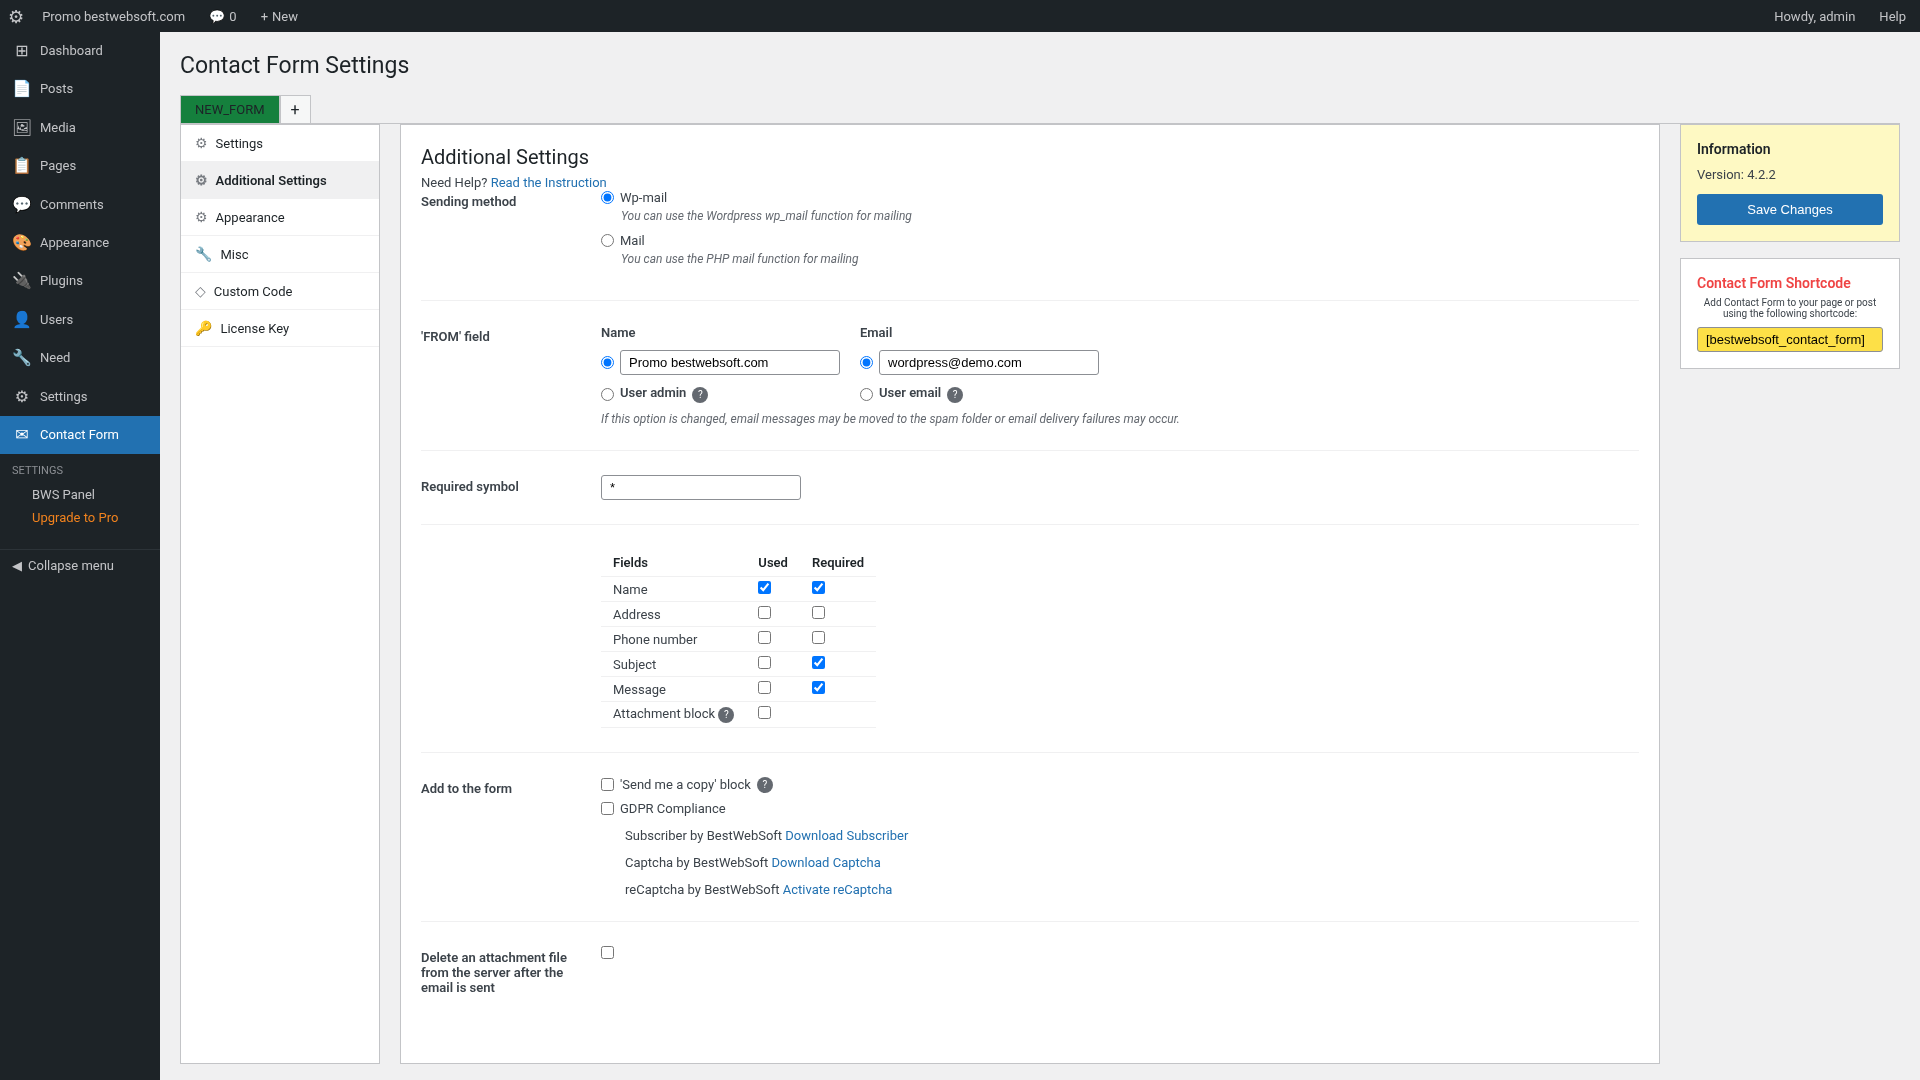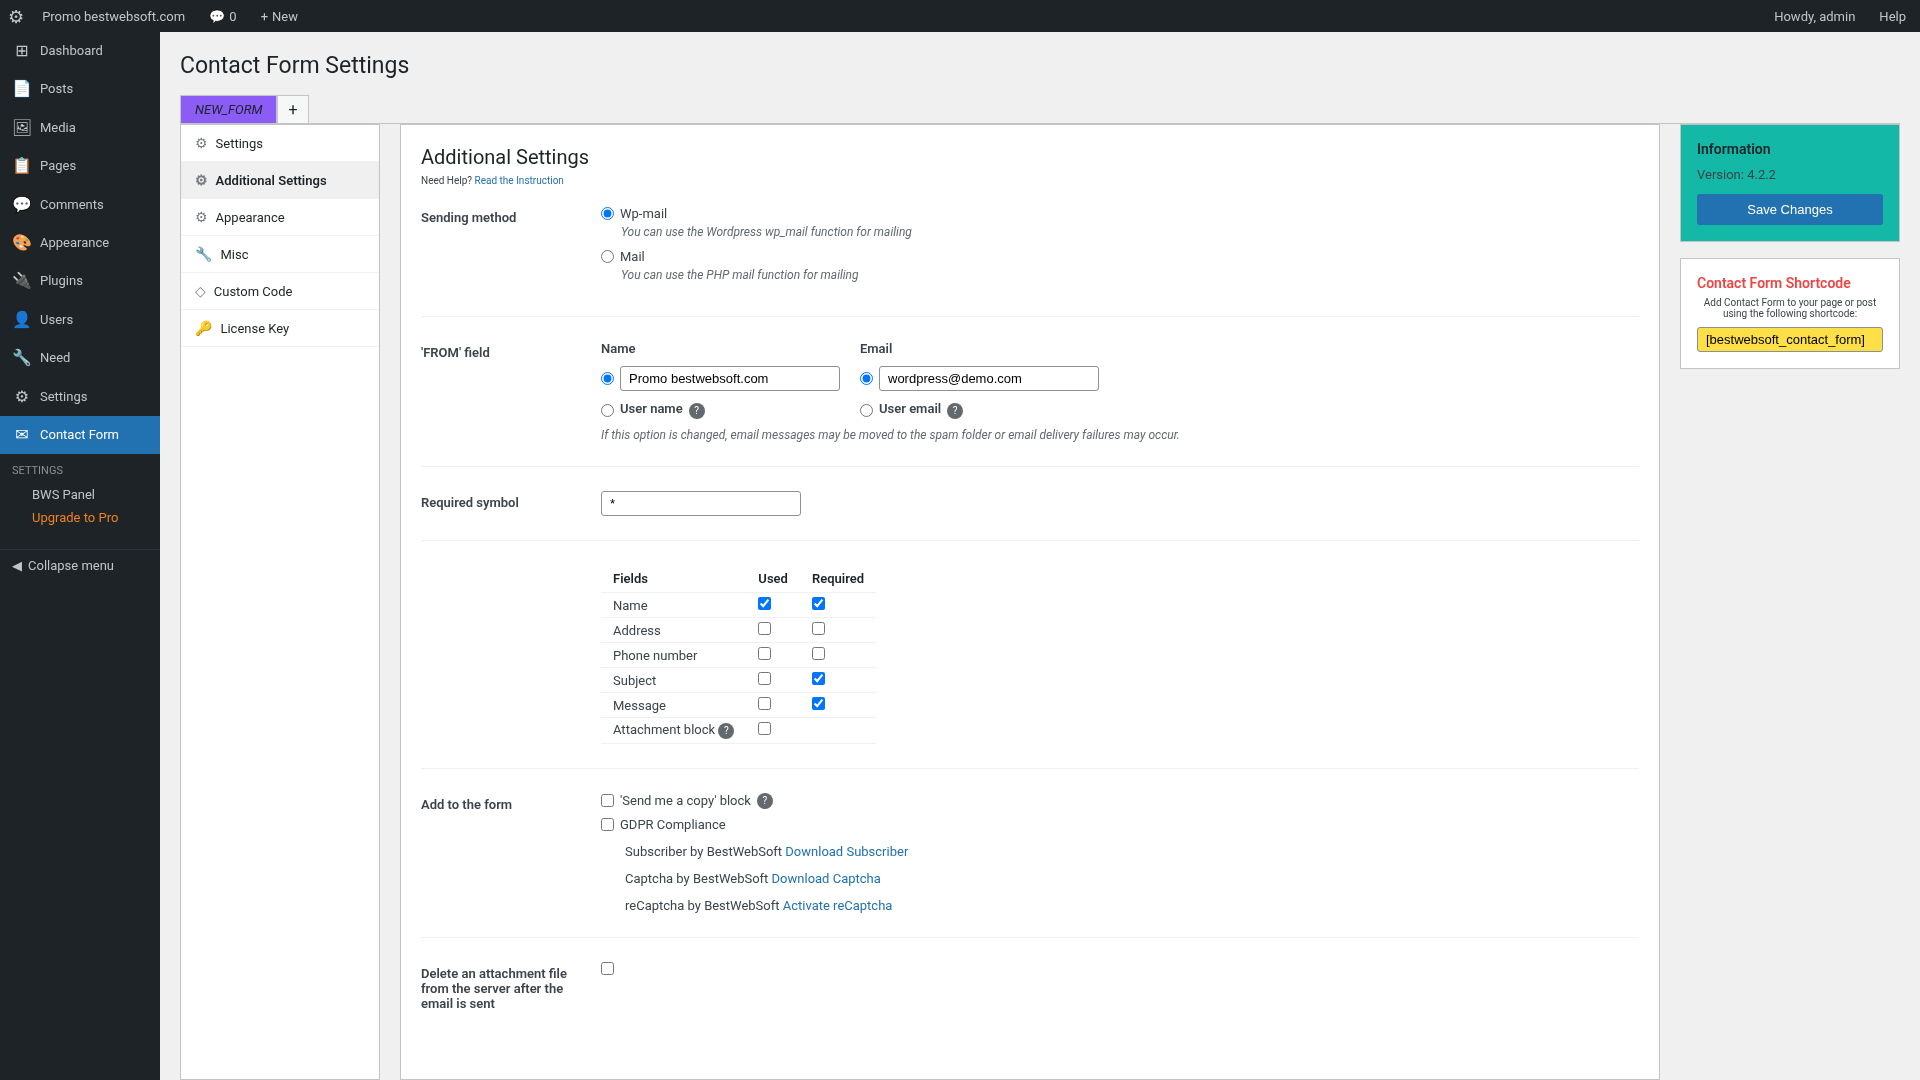--- a/index.html
+++ b/index.html
@@ -51,36 +51,36 @@
     .sidebar-sub.upgrade { color: #f0821e; }
 
     
     .main-content { flex: 1; padding: 20px; }
 
     .page-title { font-size: 23px; font-weight: 400; color: #1d2327; margin-bottom: 16px; }
 
     
     .tabs { display: flex; align-items: center; gap: 0; margin-bottom: 0; border-bottom: 1px solid #c3c4c7; }
     .tab { padding: 6px 14px; background: #dcdcde; border: 1px solid #c3c4c7; border-bottom: none; cursor: pointer; font-size: 13px; color: #1d2327; }
-    .tab.active { background: #8b5cf6; font-style: italic; }
+    .tab.active { background: #15803d; }
     .tab-add { padding: 4px 10px; background: #f6f7f7; border: 1px solid #c3c4c7; border-bottom: none; cursor: pointer; color: #1d2327; font-size: 16px; }
 
     
     .content-area { display: flex; gap: 20px; }
 
     
     .sub-nav { width: 200px; background: #fff; border: 1px solid #c3c4c7; flex-shrink: 0; }
     .sub-nav-item { display: flex; align-items: center; gap: 8px; padding: 10px 14px; cursor: pointer; color: #1d2327; border-bottom: 1px solid #f0f0f1; font-size: 13px; }
     .sub-nav-item.active { background: #f0f0f1; font-weight: 600; }
     .sub-nav-icon { color: #787c82; font-size: 14px; }
 
     
     .main-panel { flex: 1; background: #fff; border: 1px solid #c3c4c7; padding: 20px; }
     .panel-title { font-size: 20px; font-weight: 400; color: #1d2327; margin-bottom: 6px; }
-    .panel-help { font-size: 10px; color: #3c434a; margin-bottom: 20px; }
+    .panel-help { font-size: 13px; color: #3c434a; }
     .panel-help a { color: #2271b1; text-decoration: none; }
 
     
     .form-section { display: flex; gap: 20px; margin-bottom: 24px; padding-bottom: 24px; border-bottom: 1px solid #f0f0f1; }
     .form-label { width: 160px; font-weight: 600; font-size: 13px; flex-shrink: 0; padding-top: 4px; }
     .form-content { flex: 1; }
 
     
     .radio-group { margin-bottom: 10px; }
     .radio-row { display: flex; align-items: center; gap: 6px; margin-bottom: 4px; }
@@ -108,21 +108,21 @@
 
     
     .add-form-list { display: flex; flex-direction: column; gap: 8px; }
     .add-form-item { display: flex; align-items: center; gap: 6px; }
     .add-form-sub { margin-left: 24px; color: #3c434a; font-size: 13px; margin-top: 4px; }
     .add-form-link { color: #2271b1; text-decoration: none; }
 
     
     .right-panel { width: 220px; flex-shrink: 0; display: flex; flex-direction: column; gap: 16px; }
 
-    .info-box { background: #14b8a6; border: 1px solid #c3c4c7; padding: 16px; }
+    .info-box { background: #fef9c3; border: 1px solid #c3c4c7; padding: 16px; }
     .info-box-title { font-size: 14px; font-weight: 600; margin-bottom: 10px; color: #1d2327; }
     .info-version { font-size: 13px; color: #3c434a; margin-bottom: 12px; }
     .save-btn { background: #2271b1; color: #fff; border: none; border-radius: 3px; padding: 8px 14px; cursor: pointer; font-size: 13px; width: 100%; }
 
     .shortcode-box { background: #fff; border: 1px solid #c3c4c7; padding: 16px; }
     .shortcode-title { font-size: 14px; font-weight: 600; margin-bottom: 6px; color: #ef4444; }
     .shortcode-desc { font-size: 10px; color: #3c434a; margin-bottom: 8px; text-align: center; }
     .shortcode-input { width: 100%; border: 1px solid #8c8f94; border-radius: 3px; padding: 4px 8px; font-size: 13px; background: #fde047; }
 
     
@@ -269,21 +269,21 @@
           <div class="form-content">
             <div class="from-grid">
               <div class="from-col">
                 <label>Name</label>
                 <div class="radio-input-row">
                   <input type="radio" name="from_name" id="from-name-radio" checked="" style="">
                   <input type="text" class="from-input" value="Promo bestwebsoft.com" style="">
                 </div>
                 <div class="user-radio-row">
                   <input type="radio" name="from_name" id="user-name-radio" style="">
-                  <label for="user-name-radio">User name</label>
+                  <label for="user-name-radio">User admin</label>
                   <span class="help-icon">?</span>
                 </div>
               </div>
               <div class="from-col">
                 <label>Email</label>
                 <div class="radio-input-row">
                   <input type="radio" name="from_email" id="from-email-radio" checked="" style="">
                   <input type="text" class="from-input" value="wordpress@demo.com" style="">
                 </div>
                 <div class="user-radio-row">

